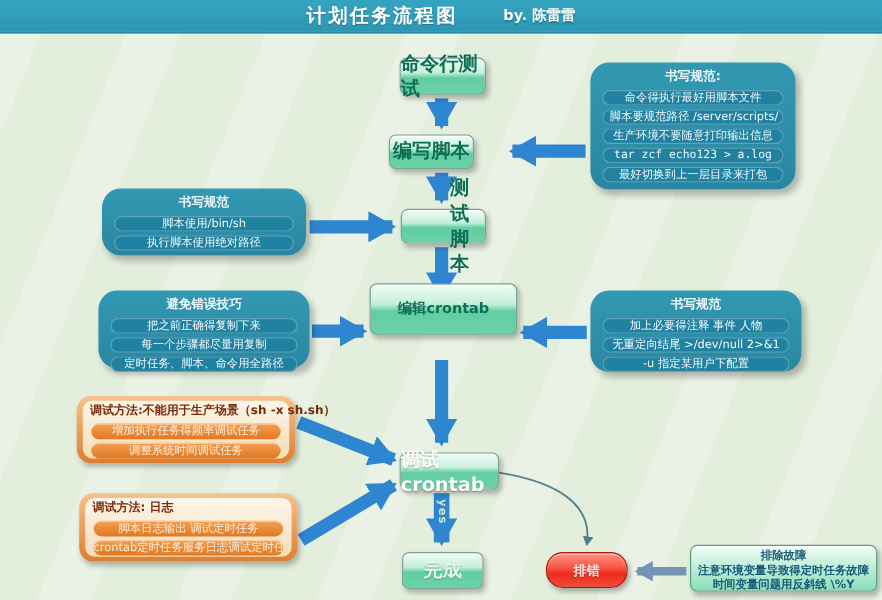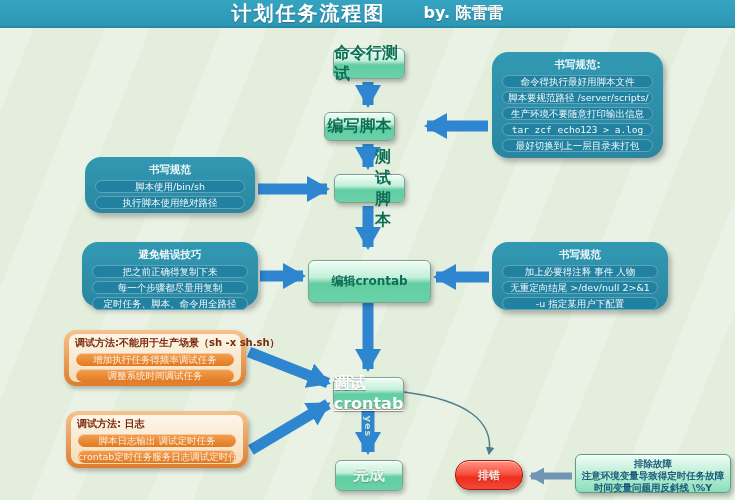--- a/index.html
+++ b/index.html
@@ -12,22 +12,22 @@
       rgba(255,255,255,0.25) 0px, rgba(255,255,255,0.25) 42px,
       rgba(255,255,255,0) 42px, rgba(255,255,255,0) 108px);
   }
   .header {
     position: absolute; left: 0; top: 0; width: 735px; height: 28px;
     background: linear-gradient(180deg, #35a4c0, #2d97b4);
     border-bottom: 2px solid #2489a8;
     display: flex; align-items: center; justify-content: center; gap: 38px;
     z-index: 4;
   }
-  .header .title { color: #ffffff; font-weight: bold; font-size: 20px; letter-spacing: 2px; text-shadow: 0 1px 1px rgba(0,0,0,0.25); }
-  .header .byline { color: #ffffff; font-weight: bold; font-size: 16px; text-shadow: 0 1px 1px rgba(0,0,0,0.25); }
+  .header .title { color: #ffffff; font-weight: bold; font-size: 16px; letter-spacing: 2px; text-shadow: 0 1px 1px rgba(0,0,0,0.25); }
+  .header .byline { color: #ffffff; font-weight: bold; font-size: 12px; text-shadow: 0 1px 1px rgba(0,0,0,0.25); }
 
   svg.arrows { position: absolute; left: 0; top: 0; z-index: 1; }
 
   .flow-box {
     position: absolute; z-index: 2;
     background: linear-gradient(180deg, #f0fdf5 0%, #c4efdb 40%, #62cda2 55%, #6bd2a8 100%);
     border: 1px solid #7ba392; border-radius: 6px;
     box-shadow: 2px 3px 4px rgba(0,0,0,0.25), inset 0 1px 0 #ffffff;
     display: flex; align-items: center; justify-content: center;
     font-size: 16px; font-weight: bold; color: #0e6e55;
@@ -131,22 +131,22 @@
     <line x1="489" y1="277" x2="436" y2="277" stroke="#2e86d0" stroke-width="11" marker-end="url(#mBlue)"></line>
     <line x1="249" y1="352" x2="328" y2="383" stroke="#2e86d0" stroke-width="11" marker-end="url(#mBlue)"></line>
     <line x1="251" y1="450" x2="328" y2="404" stroke="#2e86d0" stroke-width="11" marker-end="url(#mBlue)"></line>
     <line x1="572" y1="476" x2="531" y2="476" stroke="#7295b5" stroke-width="7" marker-end="url(#mSteel)"></line>
     <path d="M 404 392 Q 497 404 489 454" fill="none" stroke="#4e7f8f" stroke-width="1.5" marker-end="url(#mThin)"></path>
   </svg>
 
   <div class="flow-box" style="left:333px; top:48px; width:72px; height:31px;">命令行测试</div>
   <div class="flow-box" style="left:324px; top:112px; width:71px; height:29px;">编写脚本</div>
   <div class="flow-box" style="left:334px; top:174px; width:71px; height:29px;padding-left:40px;">测试脚本</div>
-  <div class="flow-box" style="left:308px; top:260px; width:123px; height:43px; font-size:12px;">编辑crontab</div>
-  <div class="flow-box light-text" style="left:333px; top:377px; width:71px; height:31px;text-decoration:underline;">调试crontab</div>
+  <div class="flow-box" style="left:308px; top:236px; width:123px; height:43px; font-size:12px;">编辑crontab</div>
+  <div class="flow-box light-text" style="left:333px; top:377px; width:83px; height:31px;">调试crontab</div>
   <div class="flow-box pale-text" style="left:335px; top:460px; width:68px; height:31px;">完成</div>
   <div class="red-box" style="left:455px; top:460px; width:68px; height:30px;">排错</div>
 
   <div class="yes-label">yes</div>
 
   <div class="note-box" style="left:85px; top:157px; width:170px; height:56px;">
     <div class="note-title">书写规范</div>
     <div class="pill">脚本使用/bin/sh</div>
     <div class="pill">执行脚本使用绝对路径</div>
   </div>

